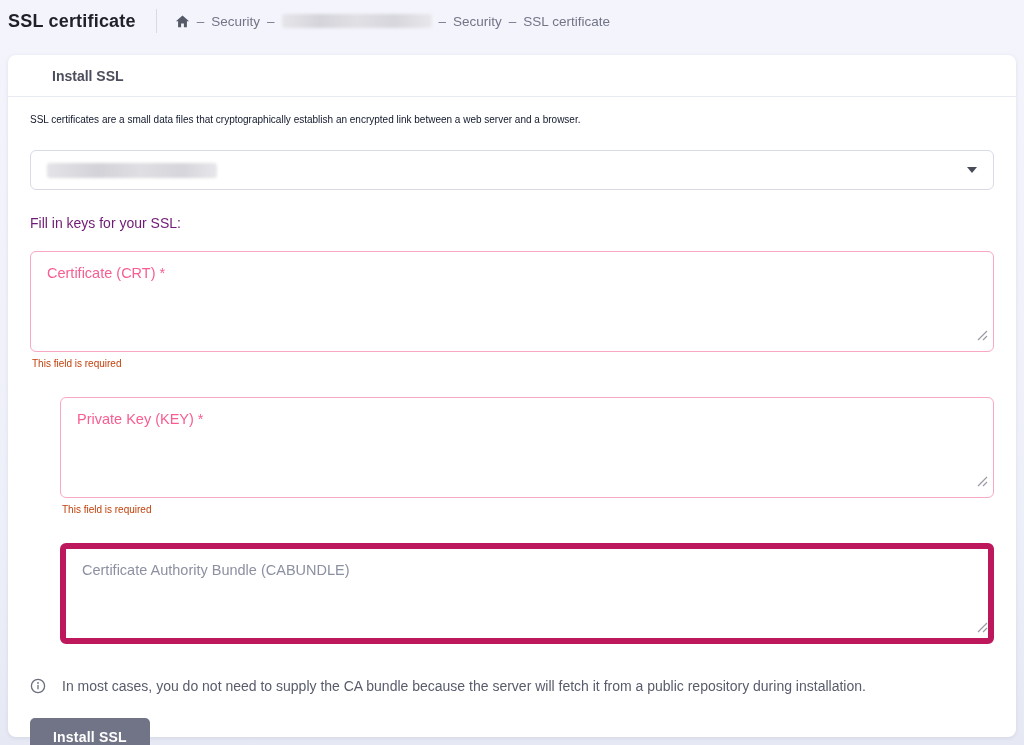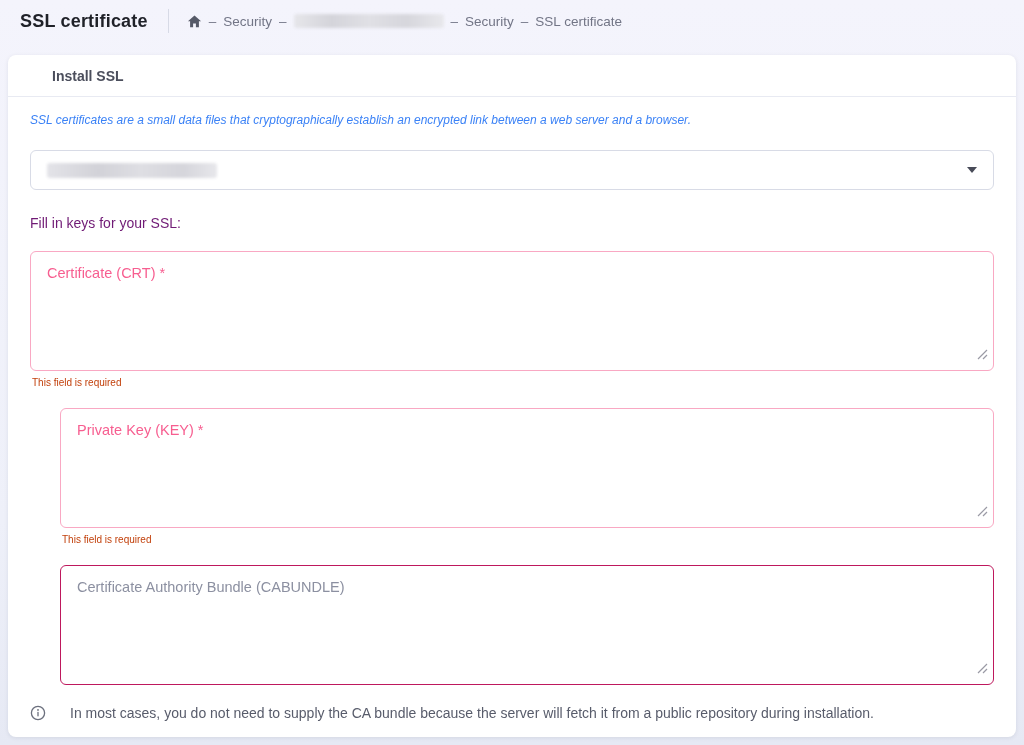--- a/index.html
+++ b/index.html
@@ -8,21 +8,21 @@
     font-family: "Liberation Sans", sans-serif;
     background: linear-gradient(180deg, #f4f4fc 0%, #eef0f9 70%, #e6e9f4 100%);
     color: #2f3037;
   }
 
   
   .page-header {
     height: 42px;
     display: flex;
     align-items: center;
-    padding-left: 20px;
+    padding-left: 8px;
   }
   .page-title {
     font-size: 18px;
     font-weight: 700;
     color: #1f2128;
     letter-spacing: .2px;
   }
   .header-divider {
     width: 1px; height: 24px;
     background: #d7dae6;
@@ -76,24 +76,23 @@
     left: 0; right: 0; bottom: -1px;
     height: 3px;
     background: #673de6;
     border-radius: 2px 2px 0 0;
   }
 
   
   .content { padding: 14px 22px 0; }
 
   .description {
-    font-size: 12px;
+    font-size: 10px;
     line-height: 18px;
-    color: #3b82f6;
-    font-style: italic;
+    color: #0f172a;
   }
 
   .select-box {
     margin-top: 21px;
     height: 40px;
     border: 1px solid #d8dbe6;
     border-radius: 6px;
     background: #fff;
     display: flex;
     align-items: center;
@@ -114,58 +113,58 @@
     border-top: 6px solid #484b58;
   }
 
   .fill-label {
     margin-top: 25px;
     font-size: 14px;
     color: #701a75;
   }
 
   .field { margin-top: 20px; }
-  .field + .field { margin-top: 20px; padding-left: 30px; }
+  .field + .field { margin-top: 28px; padding-left: 30px; }
 
   .ta-wrap { position: relative; }
   textarea {
     display: block;
     width: 100%;
-    height: 120px;
+    height: 101px;
     border-radius: 6px;
     padding: 13px 16px;
     font-family: "Liberation Sans", sans-serif;
     font-size: 14.5px;
     resize: none;
     outline: none;
     background: #fff;
     color: #2f3037;
   }
   textarea.error-state { border: 1px solid #f9a8c3; }
   textarea.error-state::placeholder { color: #f75e90; opacity: 1; }
-  textarea.normal-state { border: 1px solid #be185d; }
+  textarea.normal-state { border: 6px solid #be185d; }
   textarea.normal-state::placeholder { color: #8c90a1; opacity: 1; }
 
   .resize-grip {
     position: absolute;
     right: 6px; bottom: 7px;
     pointer-events: none;
   }
 
   .error-msg {
     margin: 6px 0 0 2px;
     font-size: 10px;
     color: #c2410c;
   }
 
   .note-row {
-    margin-top: 18px;
+    margin-top: 32px;
     display: flex;
     align-items: flex-start;
-    gap: 24px;
+    gap: 16px;
     font-size: 14px;
     line-height: 20px;
     color: #585c6b;
   }
   .note-row svg { flex: 0 0 auto; margin-top: 2px; }
 
   .submit-btn {
     margin-top: 22px;
     height: 37px;
     padding: 0 23px;

